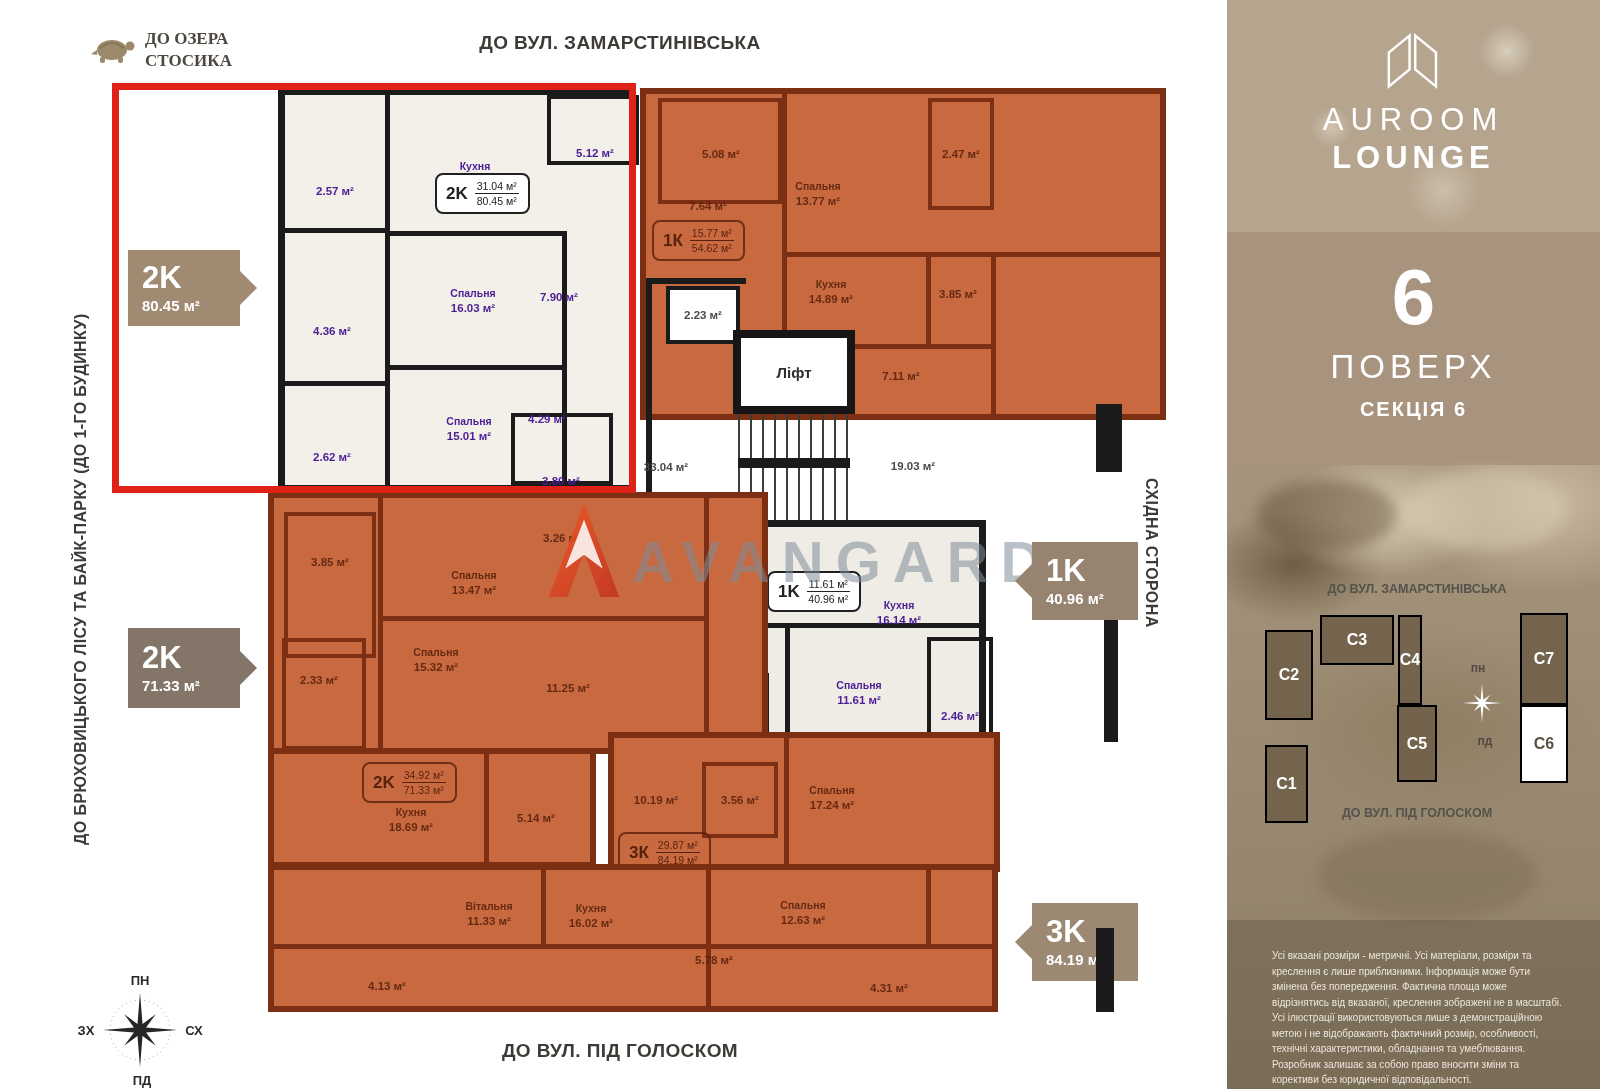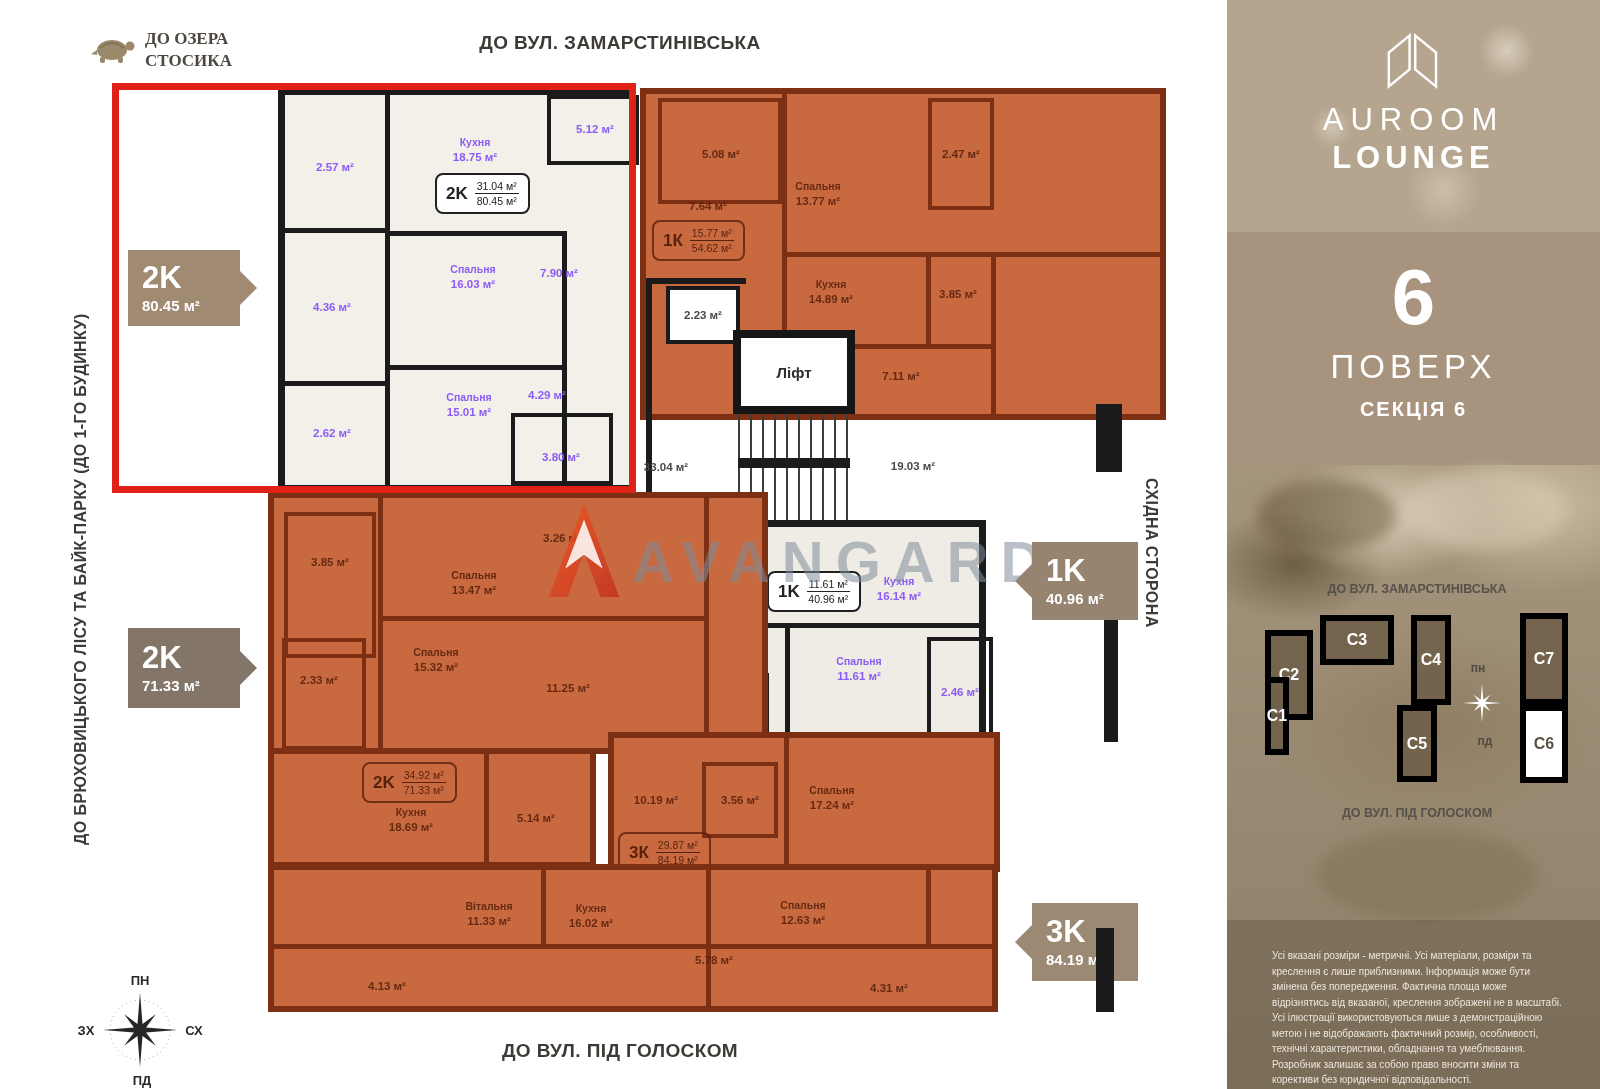--- a/index.html
+++ b/index.html
@@ -18,21 +18,21 @@
   .ww{position:absolute;background:var(--wall_dark);}
   .ow{position:absolute;background:var(--orange_wall);}
   .roomw{position:absolute;box-sizing:border-box;border:4px solid var(--wall_dark);}
   .roomo{position:absolute;box-sizing:border-box;border:4px solid var(--orange_wall);}
   
   .rl{position:absolute;transform:translate(-50%,-50%);display:flex;flex-direction:column;align-items:center;
       text-align:center;line-height:1.3;white-space:nowrap;pointer-events:none;}
   .rl .rn{font-size:10.5px;font-weight:700;}
   .rl .rn:empty{display:none;}
   .rl .ra{font-size:11.5px;font-weight:600;}
-  .lw .rl{color:#8b5cf6;}
+  .lw .rl{color:#4c1d95;margin-top:24px;}
   .lo .rl{color:rgba(84,30,10,.85);}
   
   .badge{position:absolute;display:flex;align-items:center;gap:7px;border-radius:8px;padding:4px 9px;}
   .badge .bt{font-weight:800;font-size:17px;}
   .badge .fr{display:flex;flex-direction:column;font-size:10.5px;font-weight:400;line-height:1.35;text-align:center;}
   .badge .fr .b1{border-bottom:1px solid currentColor;padding:0 2px;}
   .badge-w{background:#ffffff;border:2px solid #202020;color:#222;}
   .badge-o{background:transparent;border:2px solid rgba(90,33,12,.8);color:rgba(74,26,8,.9);}
   
   .tag{position:absolute;color:#fff;display:flex;flex-direction:column;justify-content:center;
@@ -69,21 +69,21 @@
                 linear-gradient(#a6957d,#8d7e67);}
   .sb-blob{position:absolute;border-radius:50%;filter:blur(7px);}
   .sb-dark{position:absolute;left:0;top:920px;width:100%;height:169px;background:rgba(92,82,64,.38);}
   .sb-center{position:absolute;left:0;width:100%;text-align:center;color:#fff;}
   .sb-brand1{font-size:31px;font-weight:300;letter-spacing:7px;}
   .sb-brand2{font-size:31px;font-weight:800;letter-spacing:5px;}
   .sb-floor{font-size:78px;font-weight:700;line-height:1;}
   .sb-poverh{font-size:33px;font-weight:400;letter-spacing:5px;}
   .sb-sek{font-size:20px;font-weight:700;letter-spacing:2px;}
   .sb-maplbl{position:absolute;transform:translate(-50%,-50%);font-size:12.5px;font-weight:700;color:#56514a;white-space:nowrap;}
-  .sb-block{position:absolute;box-sizing:border-box;border:6px solid #000000;background:rgba(113,97,74,.92);
+  .sb-block{position:absolute;box-sizing:border-box;border:2px solid #000000;background:rgba(113,97,74,.92);
             display:flex;align-items:center;justify-content:center;color:#fff;font-weight:800;font-size:16px;}
   .sb-block.active{background:#ffffff;color:#5c5244;}
   .sb-cmp-lbl{position:absolute;transform:translate(-50%,-50%);font-size:12px;font-weight:700;color:#4f4a42;}
   .sb-disc{position:absolute;left:45px;top:948px;width:292px;font-size:10px;line-height:1.55;
            color:rgba(250,246,238,.88);text-align:left;}
 </style>
 </head>
 <body>
 
 <div id="root">
@@ -400,22 +400,22 @@
     <div class="sb-center sb-brand2" style="top:140px">LOUNGE</div>
     <div class="sb-center sb-brand1" style="top:102px">AUROOM</div>
 
     <div class="sb-center sb-floor" style="top:258px">6</div>
     <div class="sb-center sb-poverh" style="top:348px">ПОВЕРХ</div>
     <div class="sb-center sb-sek" style="top:398px">СЕКЦІЯ 6</div>
 
     <div class="sb-maplbl" style="left:190px;top:589px">ДО ВУЛ. ЗАМАРСТИНІВСЬКА</div>
     <div class="sb-block" style="left:38px;top:630px;width:48px;height:90px">С2</div>
     <div class="sb-block" style="left:93px;top:615px;width:74px;height:50px">С3</div>
-    <div class="sb-block" style="left:184px;top:615px;width:40px;height:90px">С4</div>
-    <div class="sb-block" style="left:38px;top:677px;width:24px;height:78px">С1</div>
+    <div class="sb-block" style="left:171px;top:615px;width:24px;height:90px">С4</div>
+    <div class="sb-block" style="left:38px;top:745px;width:43px;height:78px">С1</div>
     <div class="sb-block" style="left:170px;top:705px;width:40px;height:77px">С5</div>
     <div class="sb-block" style="left:293px;top:613px;width:48px;height:92px">С7</div>
     <div class="sb-block active" style="left:293px;top:705px;width:48px;height:78px">С6</div>
     <svg class="abs" style="left:233px;top:681px" width="44" height="44" viewBox="-45 -45 90 90">
       <polygon fill="#ffffff" points="0,-40 2.7,-6.5 17,-17 6.5,-2.7 40,0 6.5,2.7 17,17 2.7,6.5 0,40 -2.7,6.5 -17,17 -6.5,2.7 -40,0 -6.5,-2.7 -17,-17 -2.7,-6.5"></polygon>
     </svg>
     <div class="sb-cmp-lbl" style="left:251px;top:668px">пн</div>
     <div class="sb-cmp-lbl" style="left:258px;top:741px">пд</div>
     <div class="sb-maplbl" style="left:190px;top:813px">ДО ВУЛ. ПІД ГОЛОСКОМ</div>
 

